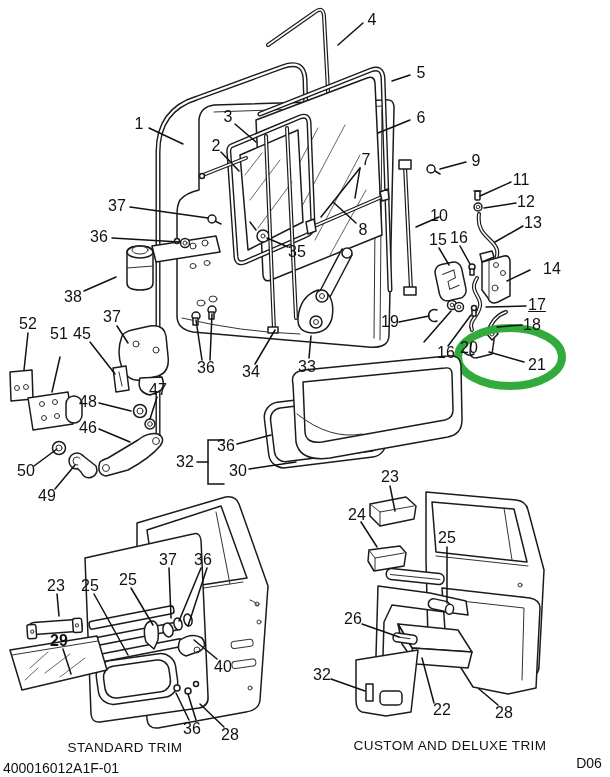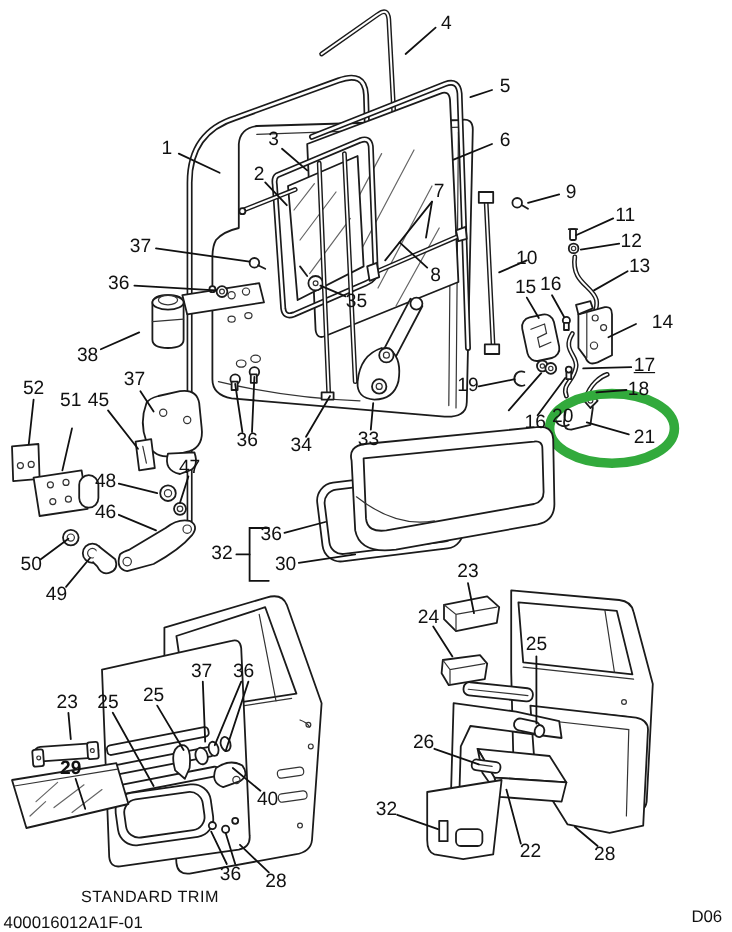--- a/index.html
+++ b/index.html
@@ -475,15 +475,16 @@
       <span class="callout" style="left: 56px; top: 586px;">23</span>
       <span class="callout" style="left: 90px; top: 586px;">25</span>
       <span class="callout" style="left: 128px; top: 580px;">25</span>
       <span class="callout" style="left: 59px; top: 641px; font-weight: bold;">29</span>
       <span class="callout" style="left: 223px; top: 667px;">40</span>
       <span class="callout" style="left: 192px; top: 729px;">36</span>
       <span class="callout" style="left: 230px; top: 735px;">28</span>
     </div>
 
 <div class="caption" style="left:125px;top:747px">STANDARD TRIM</div>
+<div class="caption" style="left:450px;top:745px">CUSTOM AND DELUXE TRIM</div>
 <div class="footer-left" style="left:3px;top:768px">400016012A1F-01</div>
 <div class="footer-right" style="left:589px;top:763px">D06</div>
 </div>
 
 </body></html>

